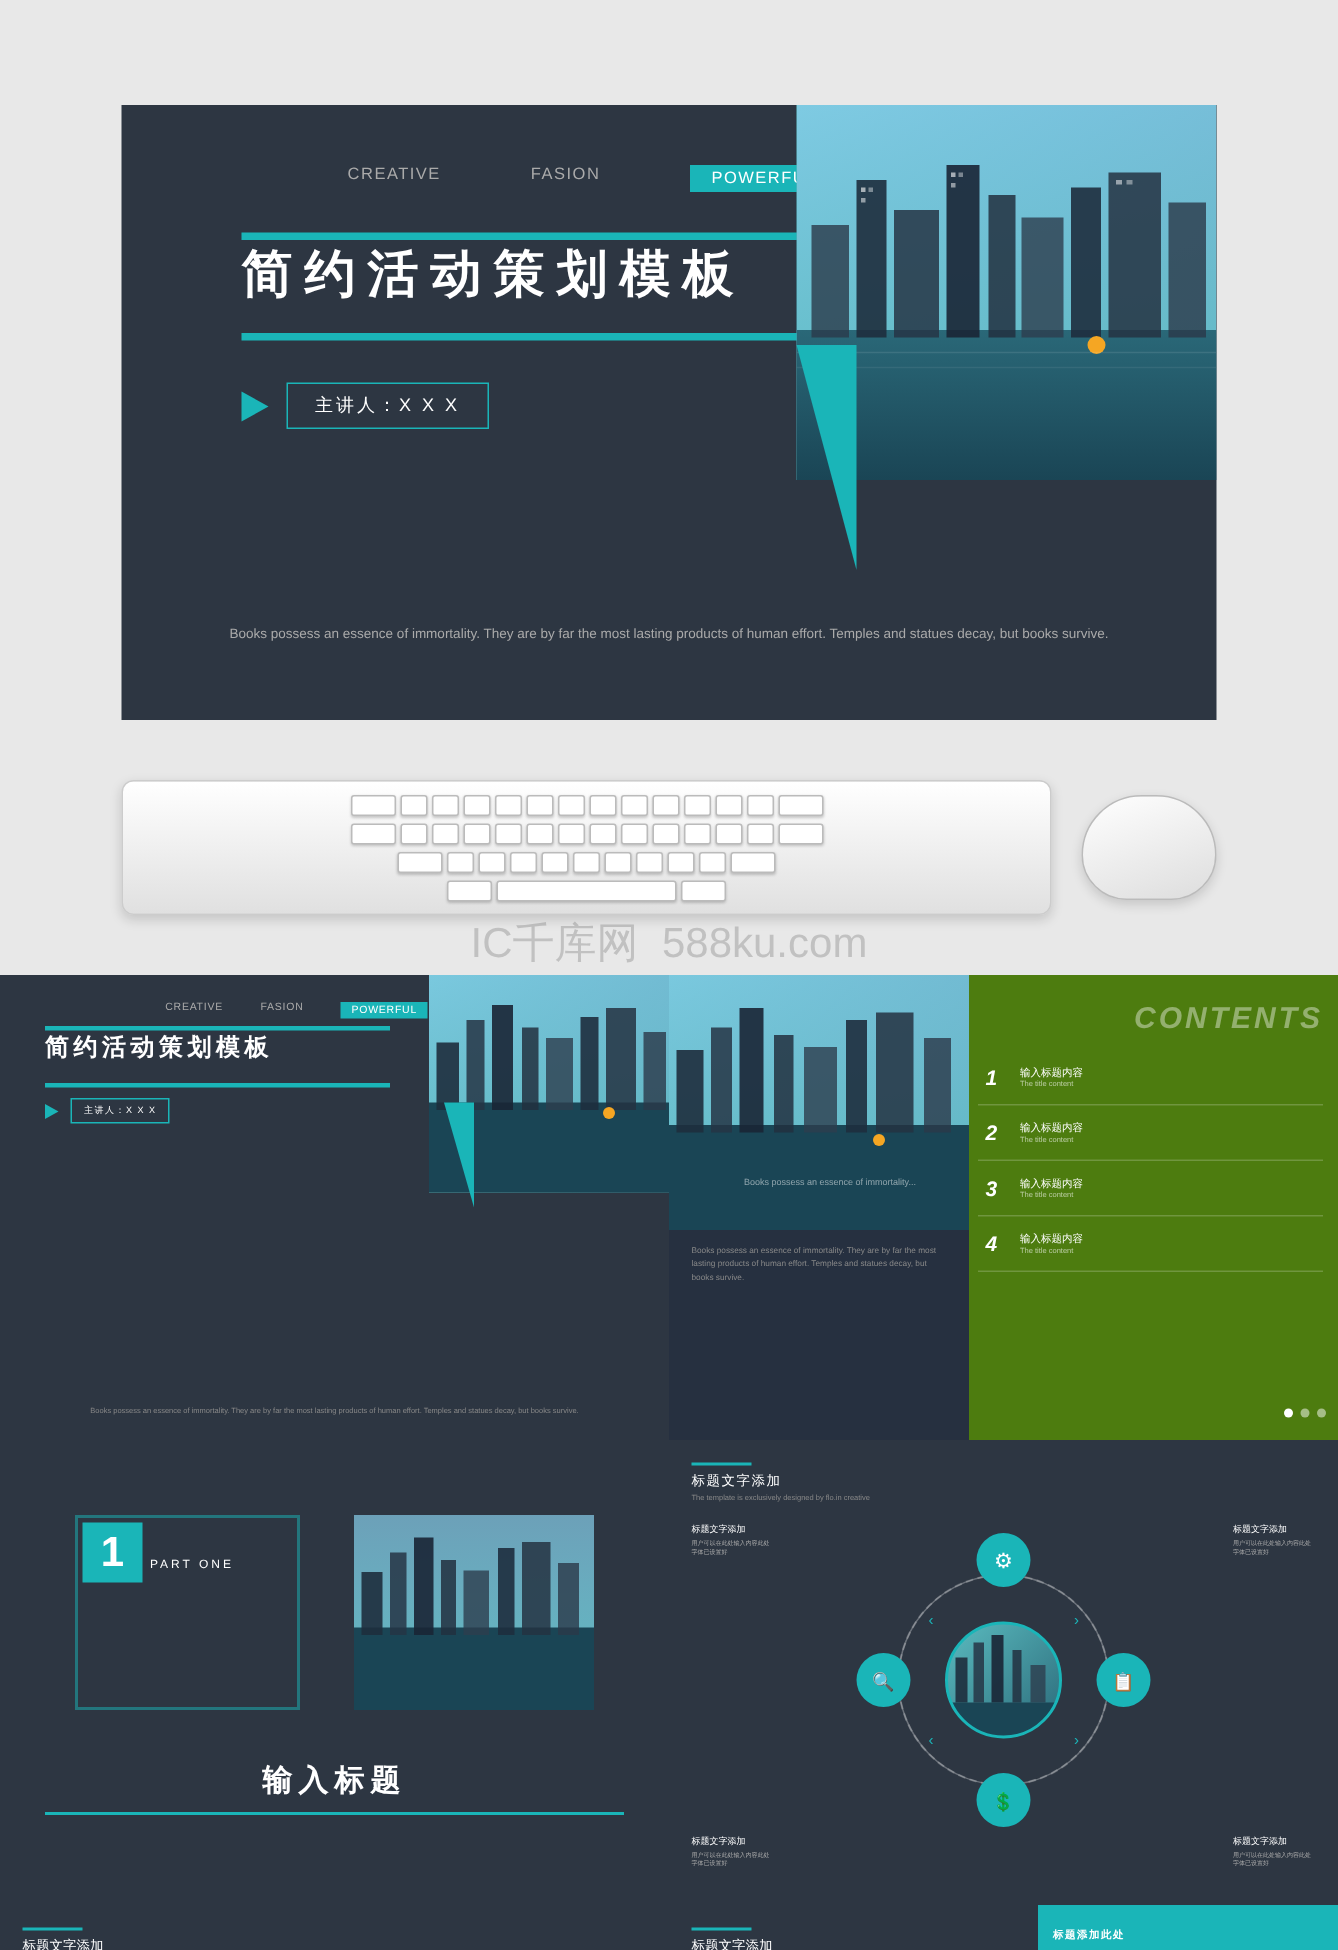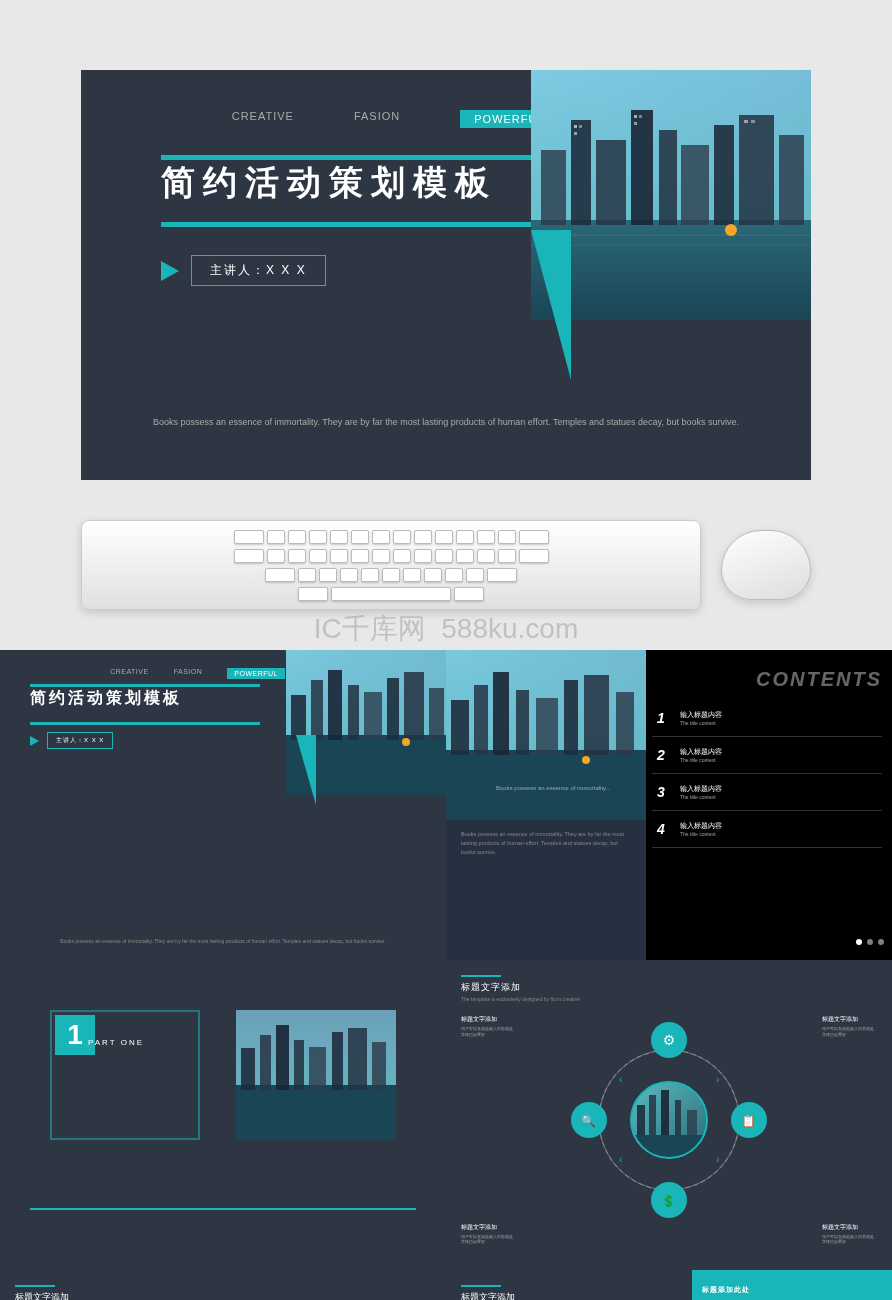--- a/index.html
+++ b/index.html
@@ -253,21 +253,21 @@
       left: 15px;
       font-size: 5.5px;
       color: #888;
       line-height: 1.6;
       width: 170px;
     }
     .st2-right {
       position: absolute;
       top: 0; right: 0;
       width: 246px; height: 100%;
-      background: #000000;
+      background: #4d7c0f;
     }
     .st2-contents-title {
       position: absolute;
       top: 18px;
       right: 10px;
       font-size: 20px;
       color: rgba(255,255,255,0.4);
       font-style: italic;
       font-weight: bold;
       letter-spacing: 2px;
@@ -313,21 +313,21 @@
       font-size: 28px;
       font-weight: bold;
       color: #1ab5b8;
       background: #1ab5b8;
       color: white;
       width: 40px; height: 40px;
       display: flex; align-items: center; justify-content: center;
     }
     .st3-part {
       position: absolute;
-      top: 78px; left: 88px;
+      top: 78px; left: 100px;
       font-size: 8px;
       color: white;
       letter-spacing: 2px;
       text-align: right;
     }
     .st3-title {
       position: absolute;
       bottom: 70px;
       left: 30px; right: 30px;
       text-align: center;
@@ -651,20 +651,21 @@
         <rect x="5" y="38" width="14" height="42" fill="#1e2d3d" opacity="0.9"></rect>
         <rect x="24" y="25" width="11" height="55" fill="#263545" opacity="0.85"></rect>
         <rect x="40" y="15" width="13" height="65" fill="#1a2535" opacity="0.9"></rect>
         <rect x="58" y="30" width="10" height="50" fill="#22303f" opacity="0.85"></rect>
         <rect x="73" y="37" width="17" height="43" fill="#2d3d4d" opacity="0.8"></rect>
         <rect x="96" y="22" width="11" height="58" fill="#1e2e3e" opacity="0.9"></rect>
         <rect x="112" y="18" width="19" height="62" fill="#253242" opacity="0.85"></rect>
         <rect x="136" y="32" width="14" height="48" fill="#2a3848" opacity="0.8"></rect>
       </svg>
     </div>
+    <div class="st3-title">输入标题</div>
     <div class="st3-bar"></div>
   </div>
 
   <div class="slide-thumb slide-thumb-4">
     <div class="st4-header">
       <div class="st4-header-bar"></div>
       <div class="st4-header-title">标题文字添加</div>
       <div class="st4-header-sub">The template is exclusively designed by flo.in creative</div>
     </div>
 

